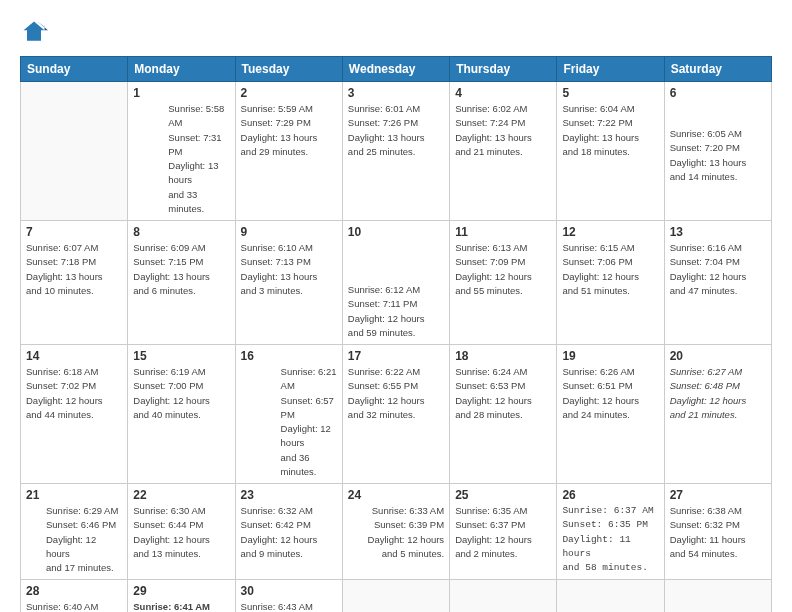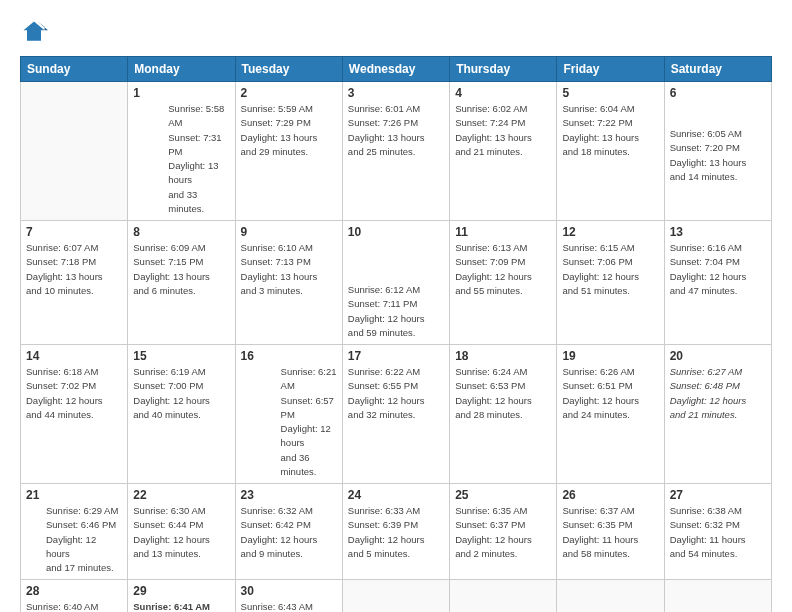--- a/index.html
+++ b/index.html
@@ -296,35 +296,35 @@
           </td>
           <td>
             <span class="day-num">23</span>
             <div class="day-info" style="white-space: pre-line;">Sunrise: 6:32 AM
 Sunset: 6:42 PM
 Daylight: 12 hours
 and 9 minutes.</div>
           </td>
           <td>
             <span class="day-num">24</span>
-            <div class="day-info" style="white-space: pre-line;">Sunrise: 6:33 AM
+            <div class="day-info" style="white-space: pre-line; text-align: right;">Sunrise: 6:33 AM
 Sunset: 6:39 PM
 Daylight: 12 hours
 and 5 minutes.</div>
           </td>
           <td>
             <span class="day-num">25</span>
             <div class="day-info" style="white-space: pre-line;">Sunrise: 6:35 AM
 Sunset: 6:37 PM
 Daylight: 12 hours
 and 2 minutes.</div>
           </td>
           <td>
             <span class="day-num">26</span>
-            <div class="day-info" style="white-space: pre-line;">Sunrise: 6:37 AM
+            <div class="day-info" style="white-space: pre-line; font-family: Liberation Mono, monospace;">Sunrise: 6:37 AM
 Sunset: 6:35 PM
 Daylight: 11 hours
 and 58 minutes.</div>
           </td>
           <td>
             <span class="day-num">27</span>
             <div class="day-info" style="white-space: pre-line;">Sunrise: 6:38 AM
 Sunset: 6:32 PM
 Daylight: 11 hours
 and 54 minutes.</div>

